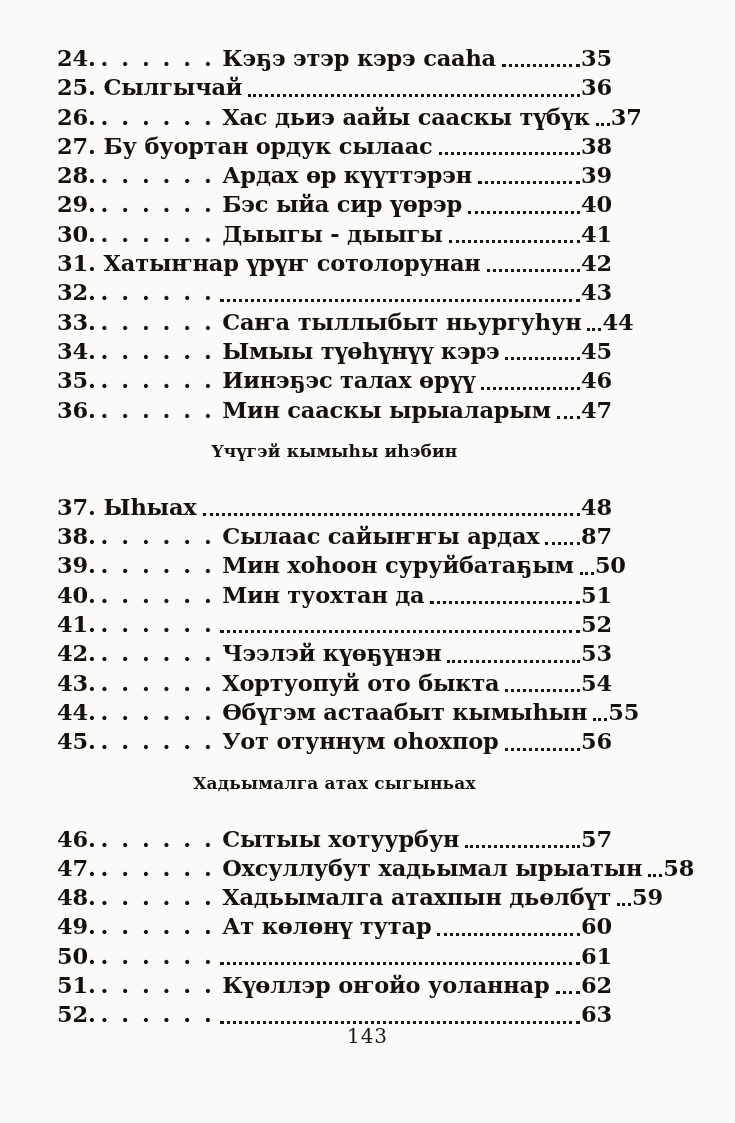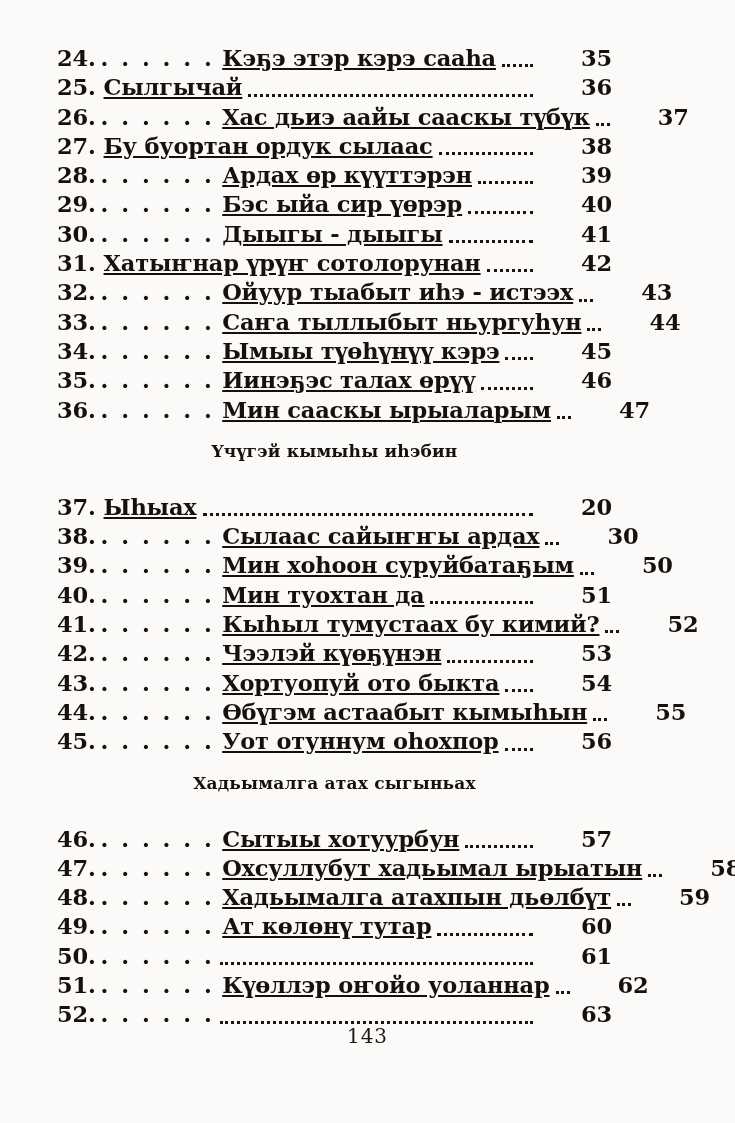--- a/index.html
+++ b/index.html
@@ -23,30 +23,30 @@
     font-size: 22.5px;
     white-space: nowrap;
     letter-spacing: -0.2px;
   }
   .toc-row .num { flex: 0 0 auto; }
   .toc-row .lead {
     flex: 0 0 auto;
     margin-left: 5px;
     letter-spacing: 2.5px;
   }
-  .toc-row .title { flex: 0 0 auto; margin-left: 8px; text-decoration: underline; }
+  .toc-row .title { flex: 0 0 auto; margin-left: 8px; }
   .toc-row .leader {
     flex: 1 1 auto;
     min-width: 14px;
     height: 0;
     border-bottom: 3px dotted #1a1713;
     align-self: flex-end;
     margin: 0 1px 6px 6px;
   }
-  .toc-row .pagenum { flex: 0 0 auto; margin-left: 47px; }
+  .toc-row .pagenum { flex: 0 0 auto; }
   .section-heading {
     text-align: center;
     font-size: 17px;
     line-height: 26px;
     margin: 13px 0 29px 0;
     letter-spacing: 0.2px;
   }
   .page-number {
     position: absolute;
     left: 0;
@@ -113,21 +113,20 @@
       </div>
       <div class="toc-row">
         <span class="num">31.</span>
         <span class="title">Хатыҥнар үрүҥ сотолорунан</span>
         <span class="leader"></span>
         <span class="pagenum">42</span>
       </div>
       <div class="toc-row">
         <span class="num">32.</span>
         <span class="lead">. . . . . .</span>
-        <span class="title">Ойуур тыабыт иһэ - истээх</span>
         <span class="leader"></span>
         <span class="pagenum">43</span>
       </div>
       <div class="toc-row">
         <span class="num">33.</span>
         <span class="lead">. . . . . .</span>
         <span class="title">Саҥа тыллыбыт ньургуһун</span>
         <span class="leader"></span>
         <span class="pagenum">44</span>
       </div>
@@ -150,47 +149,46 @@
         <span class="lead">. . . . . .</span>
         <span class="title">Мин сааскы ырыаларым</span>
         <span class="leader"></span>
         <span class="pagenum">47</span>
       </div>
       <div class="section-heading">Үчүгэй кымыһы иһэбин</div>
       <div class="toc-row">
         <span class="num">37.</span>
         <span class="title">Ыһыах</span>
         <span class="leader"></span>
-        <span class="pagenum">20</span>
+        <span class="pagenum">48</span>
       </div>
       <div class="toc-row">
         <span class="num">38.</span>
         <span class="lead">. . . . . .</span>
         <span class="title">Сылаас сайыҥҥы ардах</span>
         <span class="leader"></span>
-        <span class="pagenum">30</span>
+        <span class="pagenum">87</span>
       </div>
       <div class="toc-row">
         <span class="num">39.</span>
         <span class="lead">. . . . . .</span>
         <span class="title">Мин хоһоон суруйбатаҕым</span>
         <span class="leader"></span>
         <span class="pagenum">50</span>
       </div>
       <div class="toc-row">
         <span class="num">40.</span>
         <span class="lead">. . . . . .</span>
         <span class="title">Мин туохтан да</span>
         <span class="leader"></span>
         <span class="pagenum">51</span>
       </div>
       <div class="toc-row">
         <span class="num">41.</span>
         <span class="lead">. . . . . .</span>
-        <span class="title">Кыһыл тумустаах бу кимий?</span>
         <span class="leader"></span>
         <span class="pagenum">52</span>
       </div>
       <div class="toc-row">
         <span class="num">42.</span>
         <span class="lead">. . . . . .</span>
         <span class="title">Чээлэй күөҕүнэн</span>
         <span class="leader"></span>
         <span class="pagenum">53</span>
       </div>

